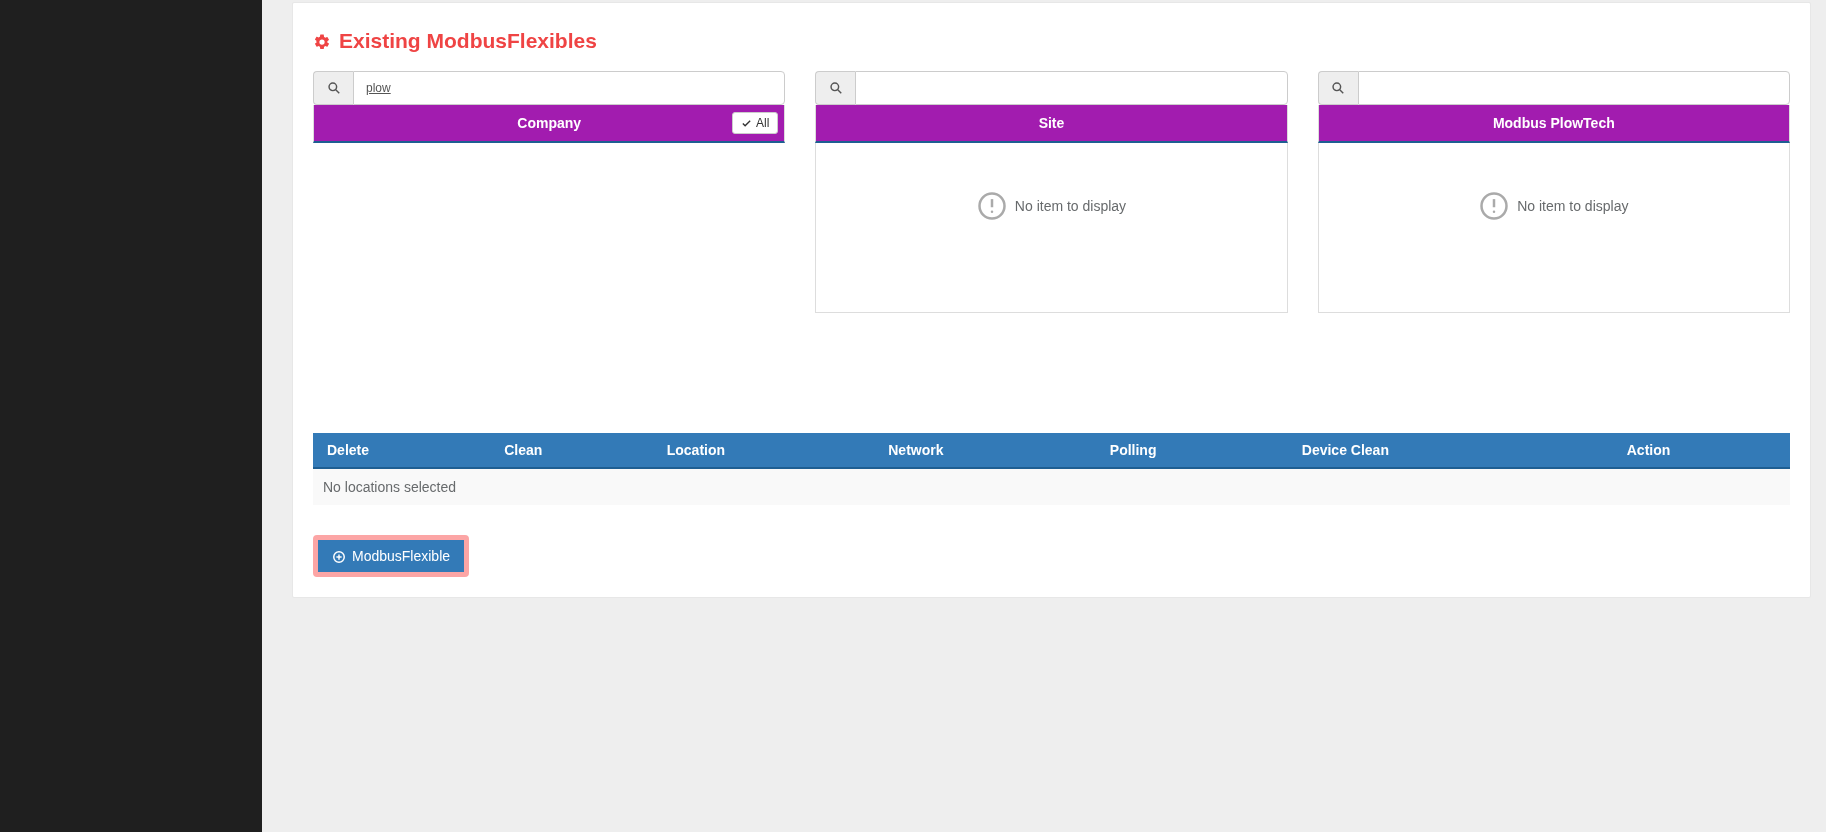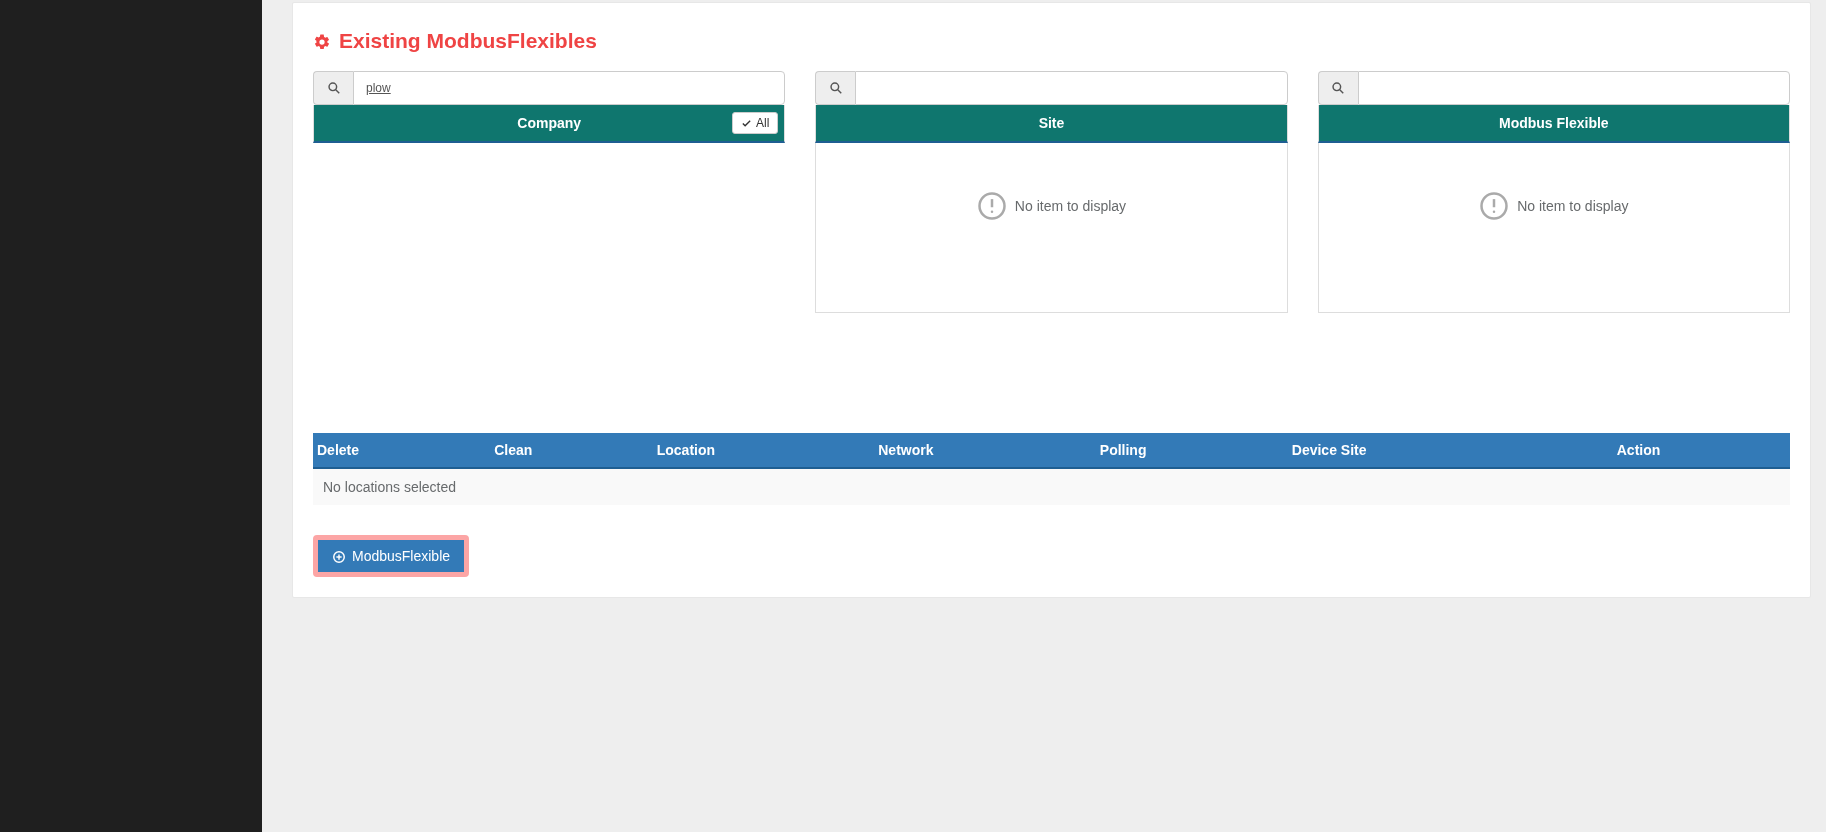--- a/index.html
+++ b/index.html
@@ -67,21 +67,21 @@
     height: 34px;
     border: 1px solid #ccc;
     border-radius: 0 4px 4px 0;
     padding: 0 12px;
     font-size: 12px;
     color: #555;
     outline: none;
     text-decoration: underline;
   }
   .col-header {
-    background: #0f766e;
+    background: #a21caf;
     color: #fff;
     font-weight: 700;
     text-align: center;
     padding: 10px 8px;
     border: 1px solid #ddd;
     border-top: none;
     border-bottom: 2px solid #1e5e92;
     position: relative;
     display: flex;
     align-items: center;
@@ -136,21 +136,21 @@
   .details-table {
     width: 100%;
     border-collapse: collapse;
     margin-top: 120px;
   }
   .details-table thead th {
     background: #337ab7;
     color: #fff;
     font-weight: 700;
     text-align: left;
-    padding: 9px 4px;
+    padding: 9px 14px;
     border-bottom: 2px solid #1e5e92;
   }
   .details-table tbody td {
     padding: 10px;
     color: #676a6c;
     background: #f9f9f9;
     border-top: 1px solid #eee;
   }
   .add-btn {
     margin-top: 30px;
@@ -242,21 +242,21 @@
         <div class="search-row">
           <div class="search-addon">
             <svg class="i" viewBox="0 0 24 24" fill="none" stroke="currentColor" stroke-width="2.5">
                 <circle cx="10" cy="10" r="6.5"></circle>
                 <line x1="15" y1="15" x2="21" y2="21"></line>
               </svg>
           </div>
           <input type="text" class="search-input" value="" style="">
         </div>
         <div class="col-header">
-          <span>Modbus Flexible</span>
+          <span>Modbus PlowTech</span>
         </div>
         <div class="col-body">
           <div class="empty-state">
             <span class="empty-icon">
               <svg class="i lg" viewBox="0 0 24 24" fill="none" stroke="currentColor" stroke-width="2">
                   <circle cx="12" cy="12" r="10"></circle>
                   <line x1="12" y1="6.5" x2="12" y2="13"></line>
                   <circle cx="12" cy="16.5" r="1" fill="currentColor" stroke="none"></circle>
                 </svg>
             </span>
@@ -269,21 +269,21 @@
 
     
     <table class="details-table">
       <thead>
         <tr>
           <th style="width:12%">Delete</th>
           <th style="width:11%">Clean</th>
           <th style="width:15%">Location</th>
           <th style="width:15%">Network</th>
           <th style="width:13%">Polling</th>
-          <th style="width:22%">Device Site</th>
+          <th style="width:22%">Device Clean</th>
           <th style="width:12%">Action</th>
         </tr>
       </thead>
       <tbody>
         <tr>
           <td colspan="7">No locations selected</td>
         </tr>
       </tbody>
     </table>
 

